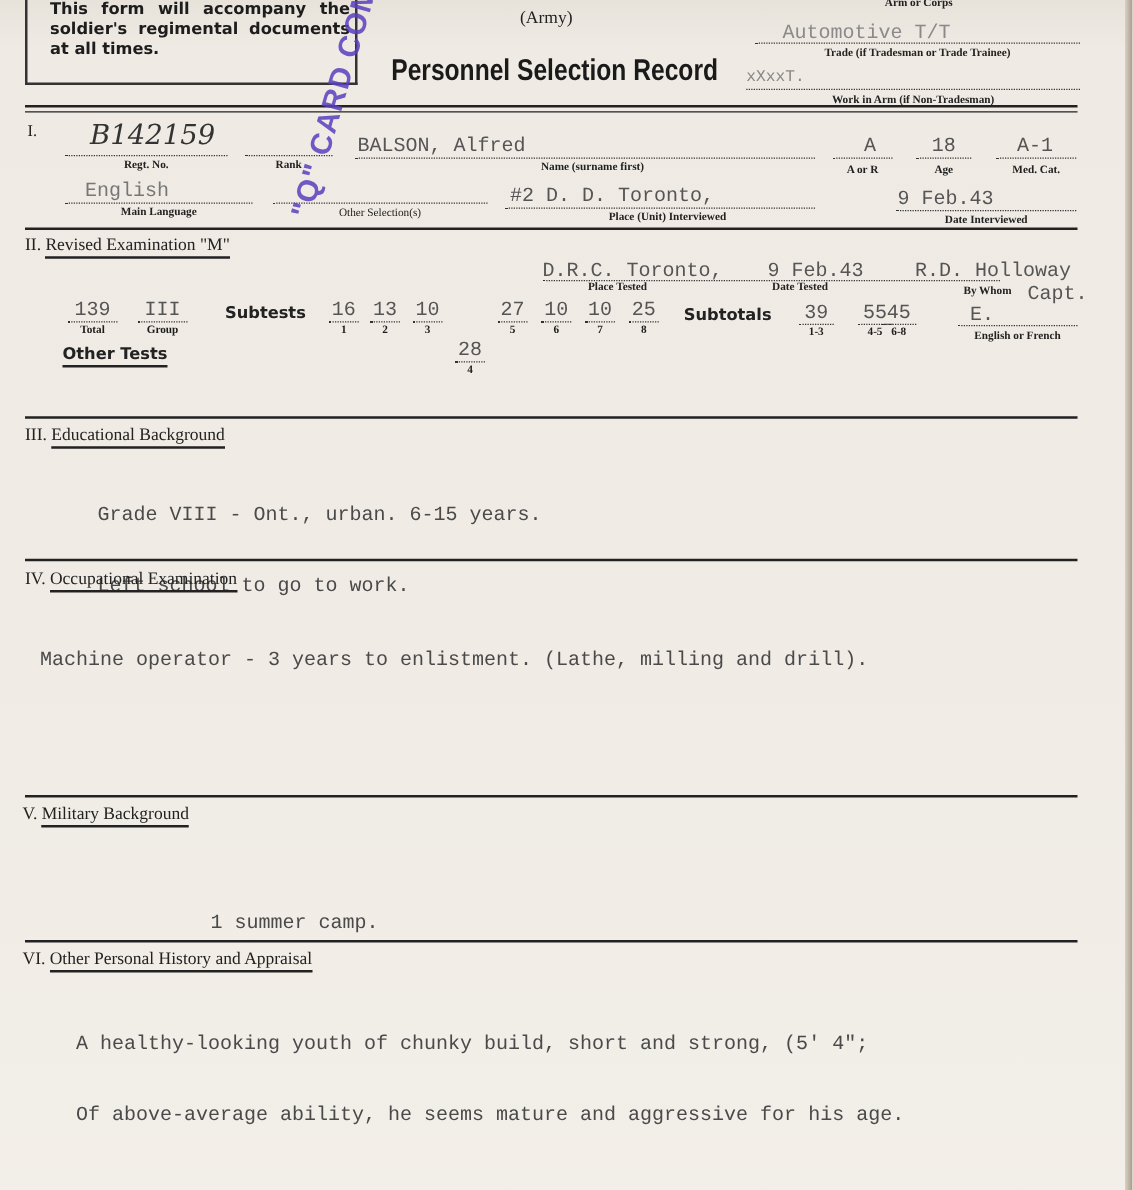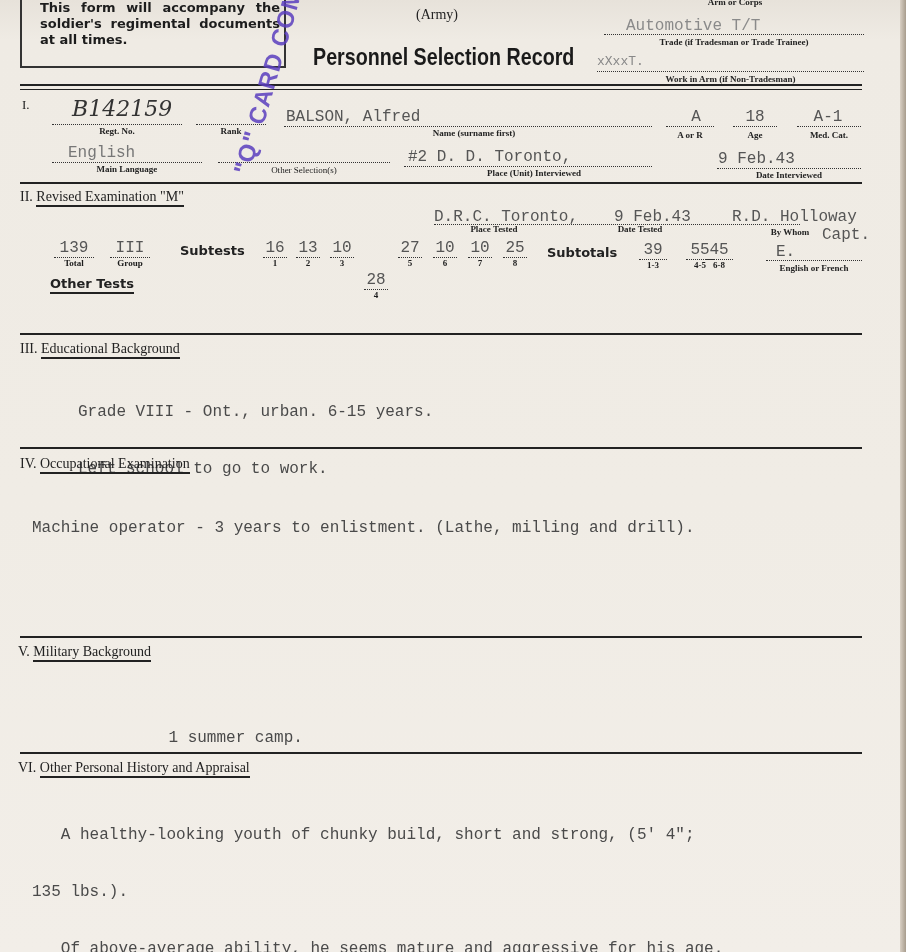--- a/index.html
+++ b/index.html
@@ -236,21 +236,20 @@
   </div>
 
   <div class="rule" style="left:20px;top:752px;width:842px;"></div>
 
   <div class="section-head" style="left:18px;top:760px;">
     <span>VI.</span>
     <span class="ul">Other Personal History and Appraisal</span>
   </div>
   <div class="body-text" style="left:32px;top:788px;line-height:19px;">
     <div>   A healthy-looking youth of chunky build, short and strong, (5' 4";</div>
-    <div>135 lbs.).</div>
     <div>   Of above-average ability, he seems mature and aggressive for his age.</div>
     
     
     
     
   </div>
 
   <div class="stamp" style="top:170px;left:228px;">"Q" CARD COMPLETED</div>
 
   <div class="right-edge"></div>

